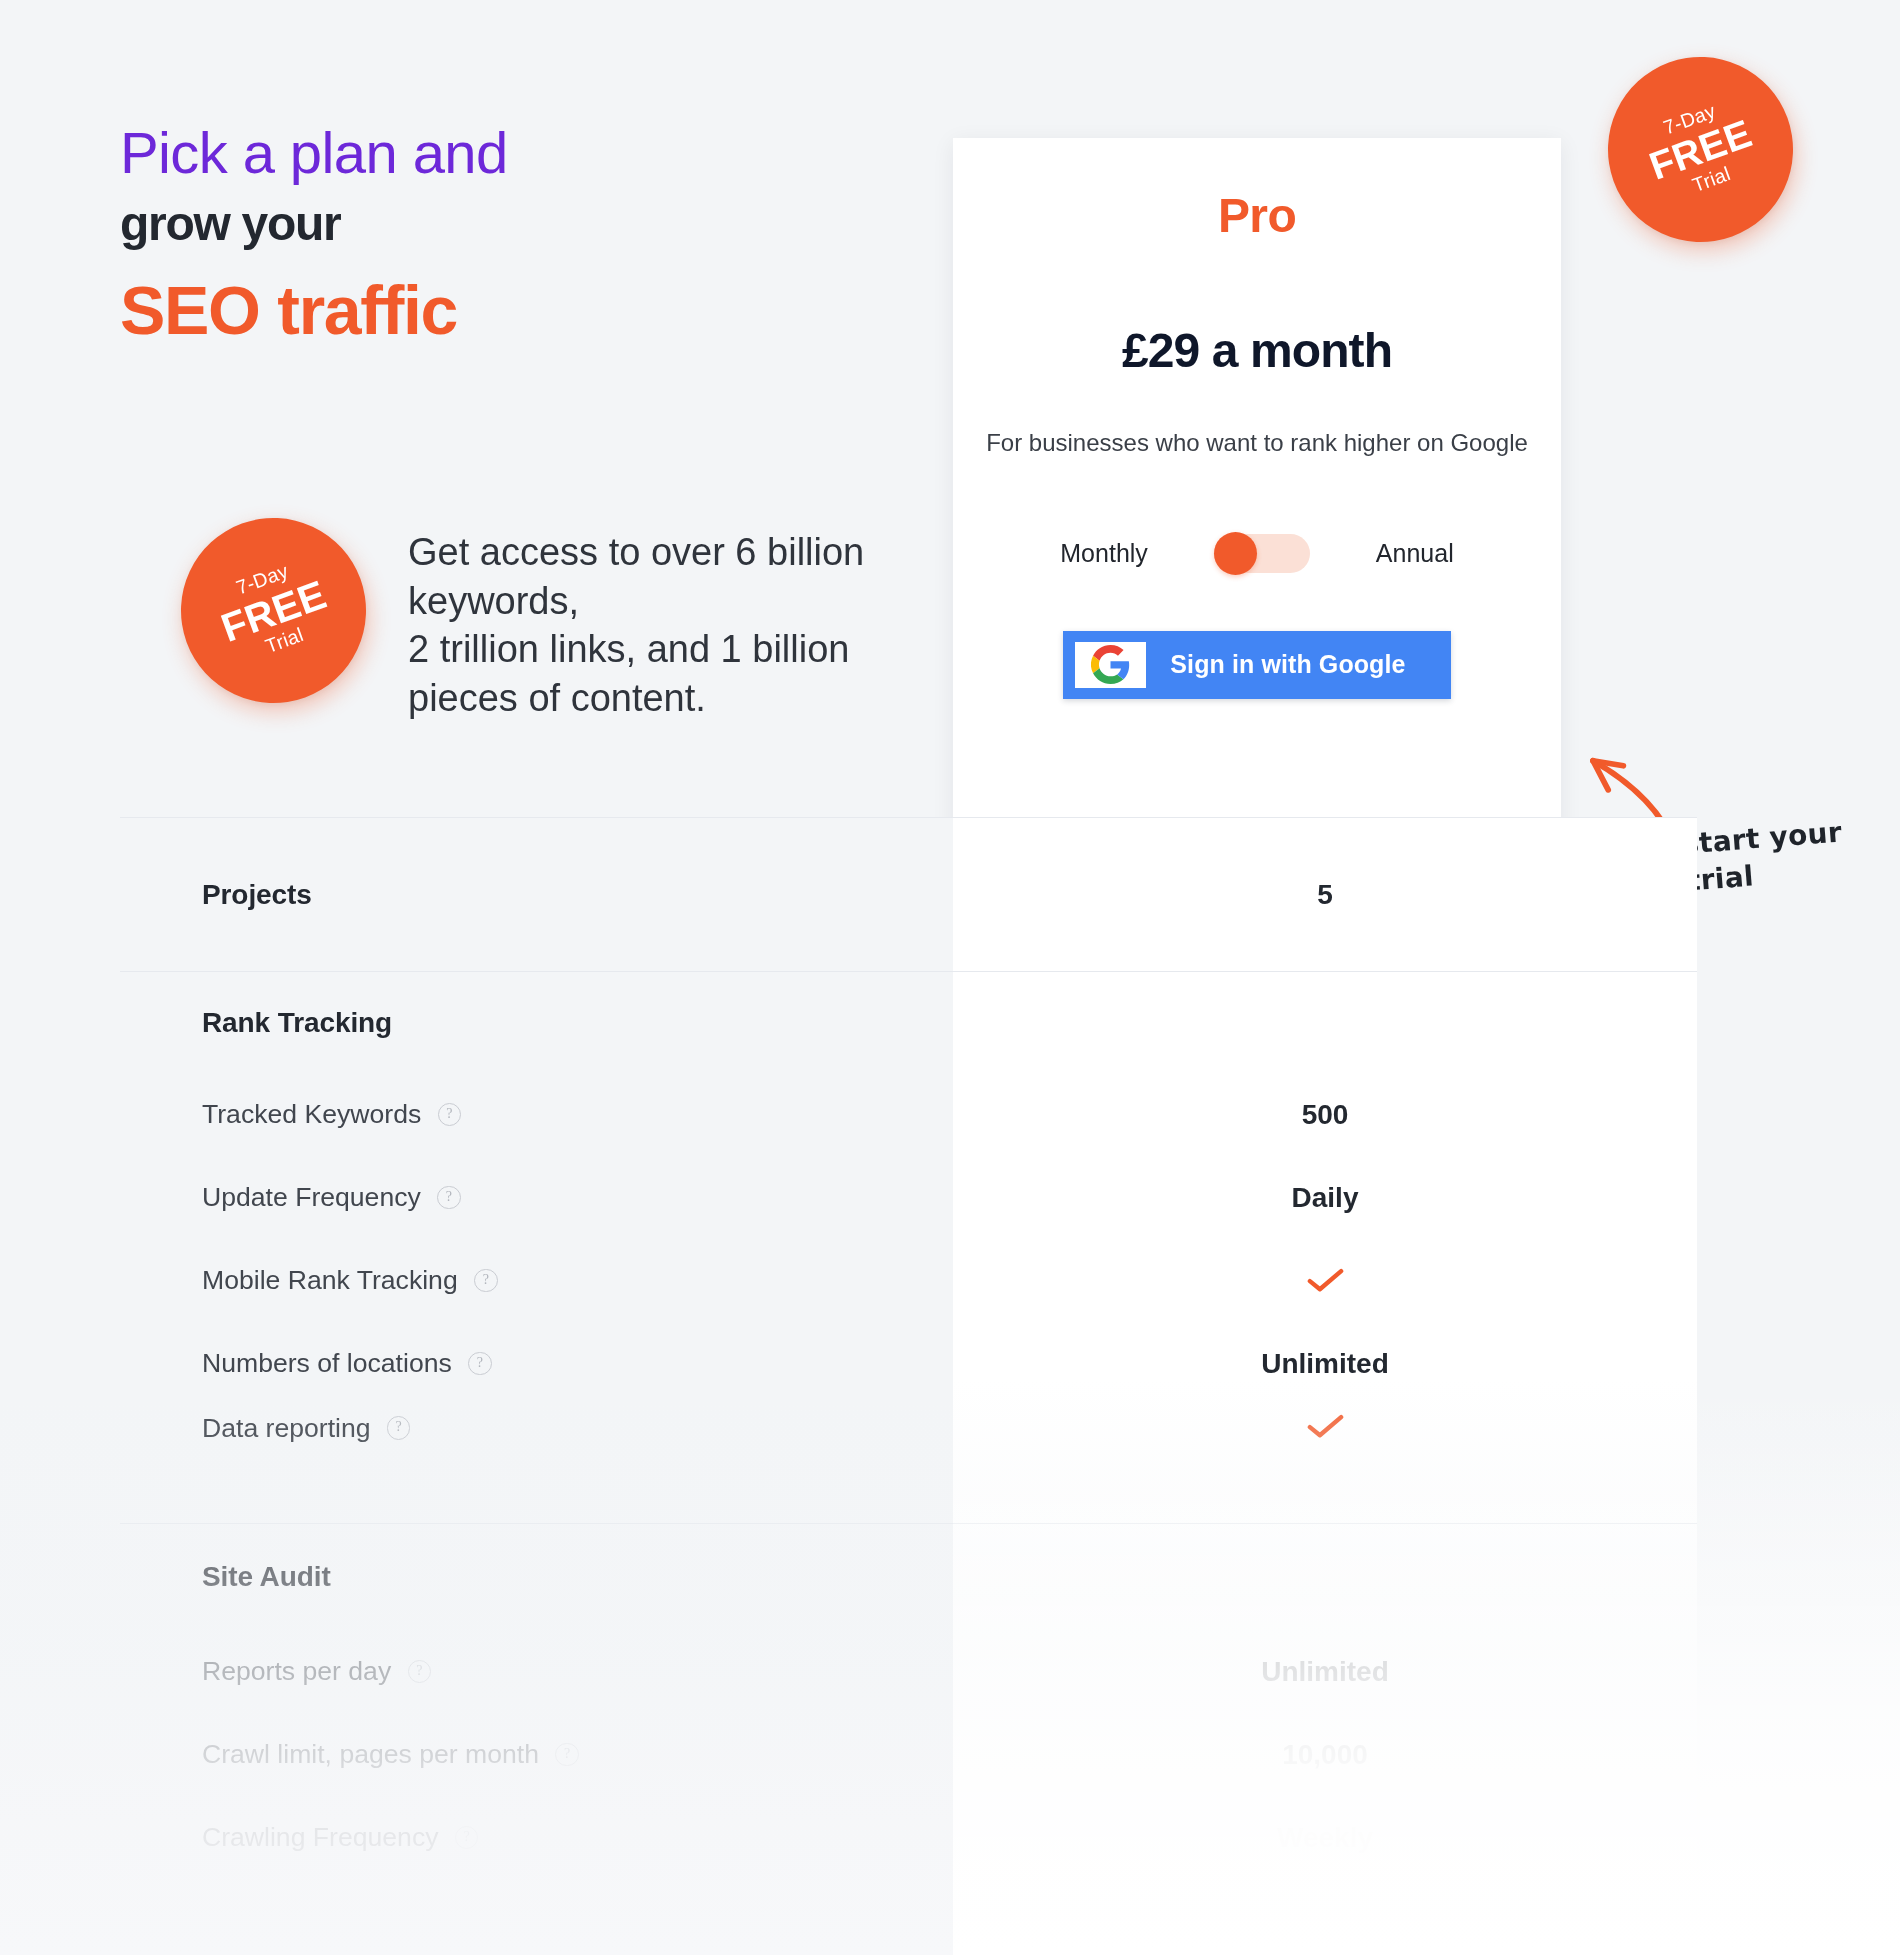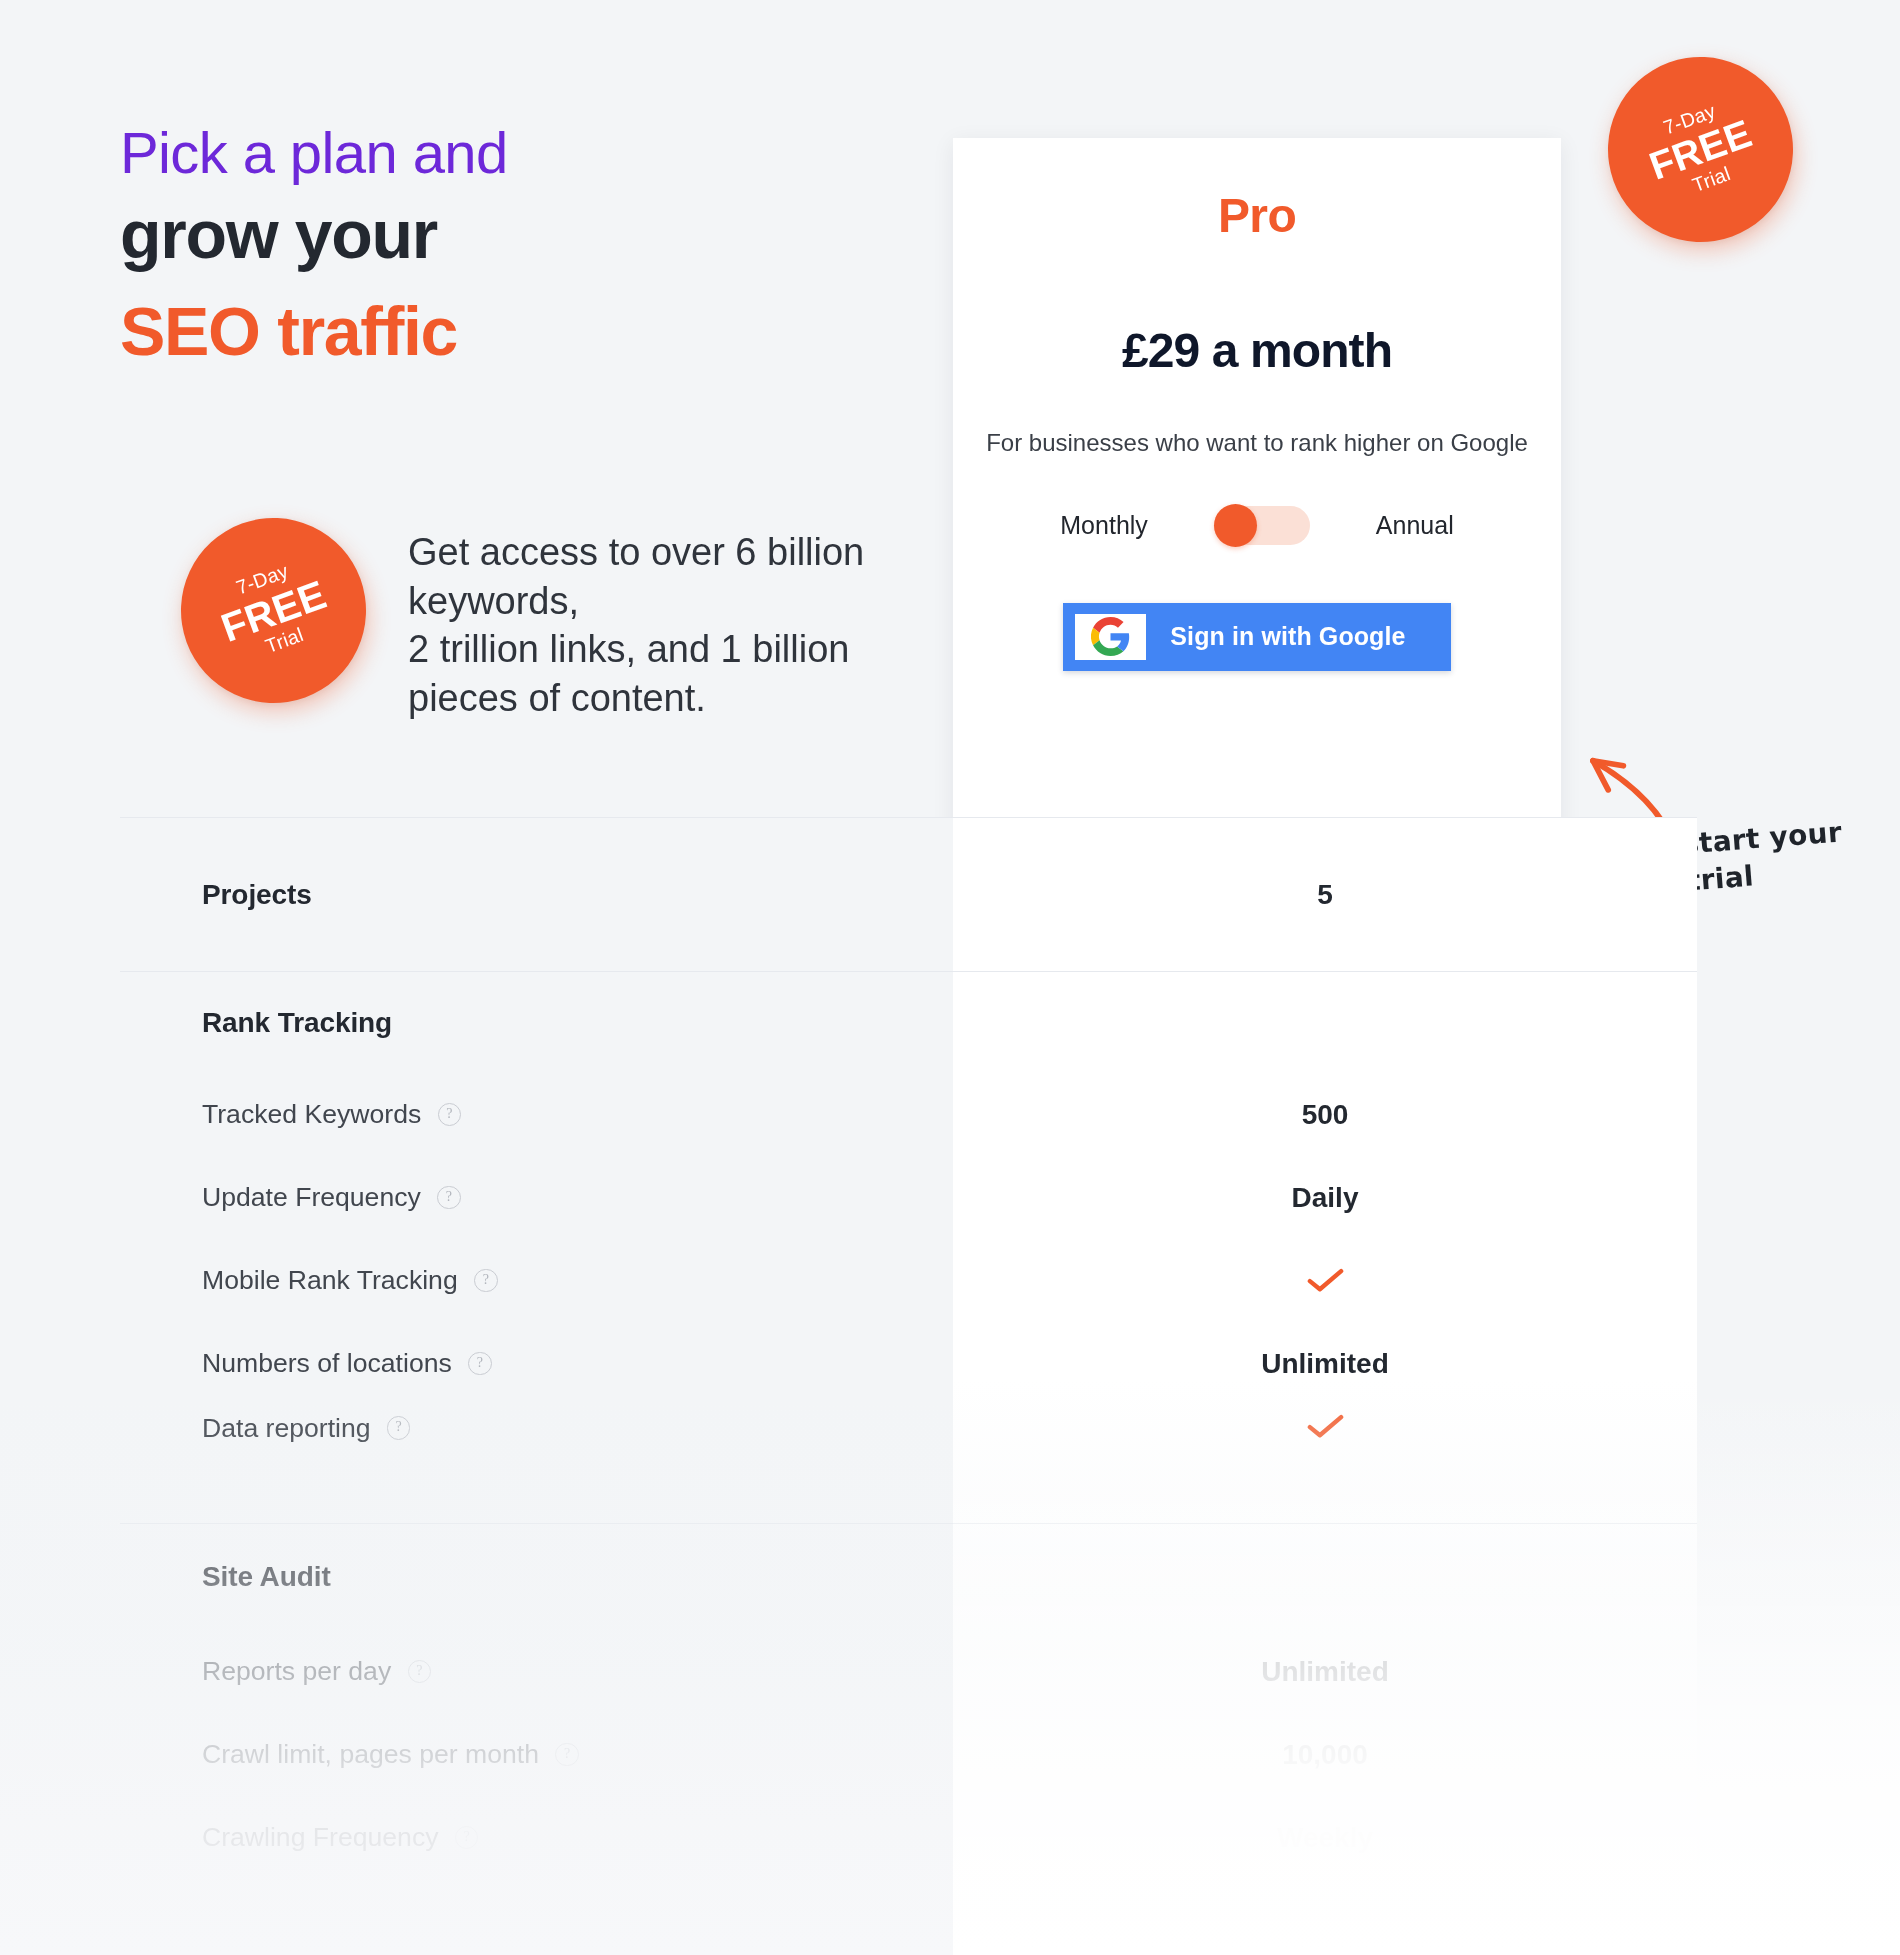--- a/index.html
+++ b/index.html
@@ -13,21 +13,21 @@
   }
   .stage{position:absolute;inset:0;}
 
   
   .hero{position:absolute;left:120px;top:123px;width:797px;}
   .hero-l1{
     font-size:58px;line-height:1.05;font-weight:400;color:#6d28d9;
     letter-spacing:-0.6px;
   }
   .hero-l2{
-    font-size:68px;line-height:1.08;font-weight:700;color:#232830;
+    font-size:48px;line-height:1.08;font-weight:700;color:#232830;
     letter-spacing:-1.3px;margin-top:14px;
   }
   .hero-l3{
     font-size:68px;line-height:1.08;font-weight:700;color:#f15a2b;
     letter-spacing:-1.3px;margin-top:24px;
   }
 
   
   .badge{
     position:absolute;border-radius:50%;
@@ -53,21 +53,21 @@
     position:absolute;left:953px;top:138px;width:608px;height:797px;
     background:#fff;
     box-shadow:0 3.8px 21.5px rgba(20,28,45,.07);
   }
   .card-inner{position:absolute;left:0;top:0;right:0;padding-top:54px;text-align:center;}
   .plan-name{font-size:48px;font-weight:700;color:#f15a2b;letter-spacing:-0.6px;line-height:1;}
   .plan-price{font-size:48px;font-weight:700;color:#0f172a;letter-spacing:-0.9px;margin-top:87px;line-height:1;}
   .plan-desc{font-size:24px;font-weight:400;color:#3a3f47;margin-top:54px;line-height:1.2;}
 
   .toggle-row{
-    display:flex;align-items:center;justify-content:center;gap:66px;margin-top:48px;
+    display:flex;align-items:center;justify-content:center;gap:66px;margin-top:76px;
   }
   .toggle-label{font-size:25px;color:#22262d;font-weight:400;}
   .switch{
     width:96px;height:39px;border-radius:19.6px;background:#fbe0d6;
     position:relative;cursor:pointer;flex:0 0 auto;
   }
   .knob{
     position:absolute;left:0;top:-1.9px;width:43px;height:43px;border-radius:50%;
     background:#f15a2b;box-shadow:0 1.9px 5px rgba(241,90,43,.3);
   }

